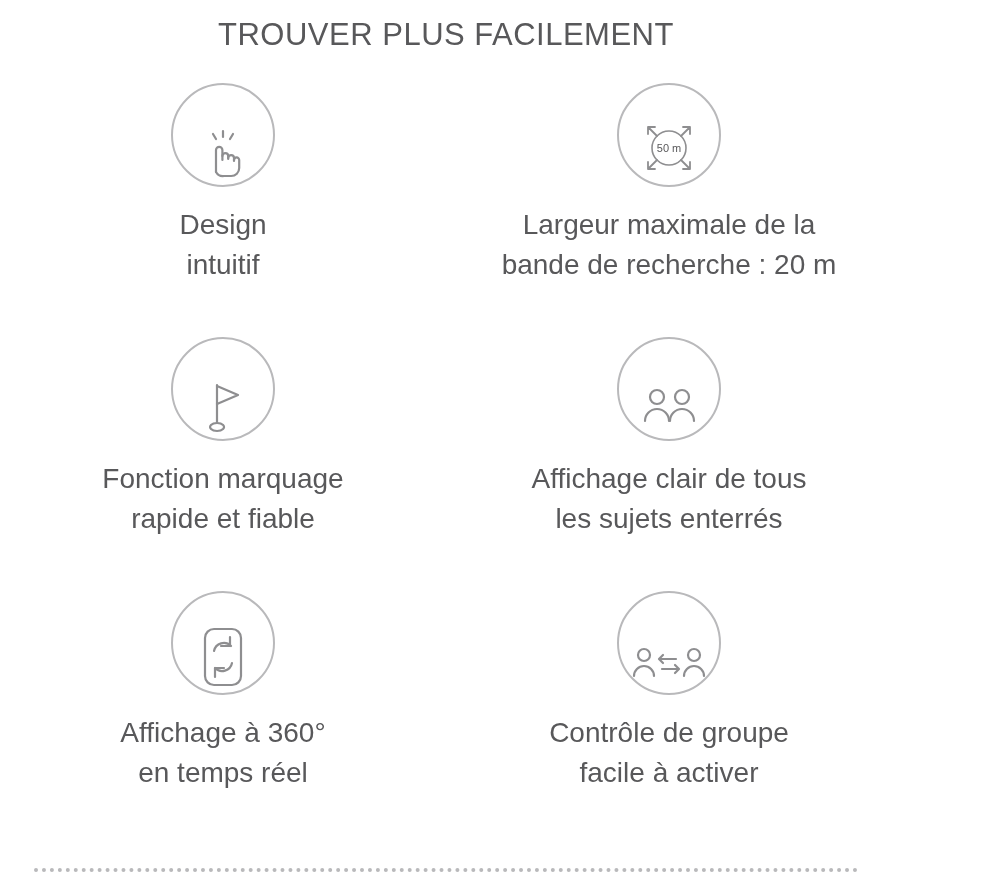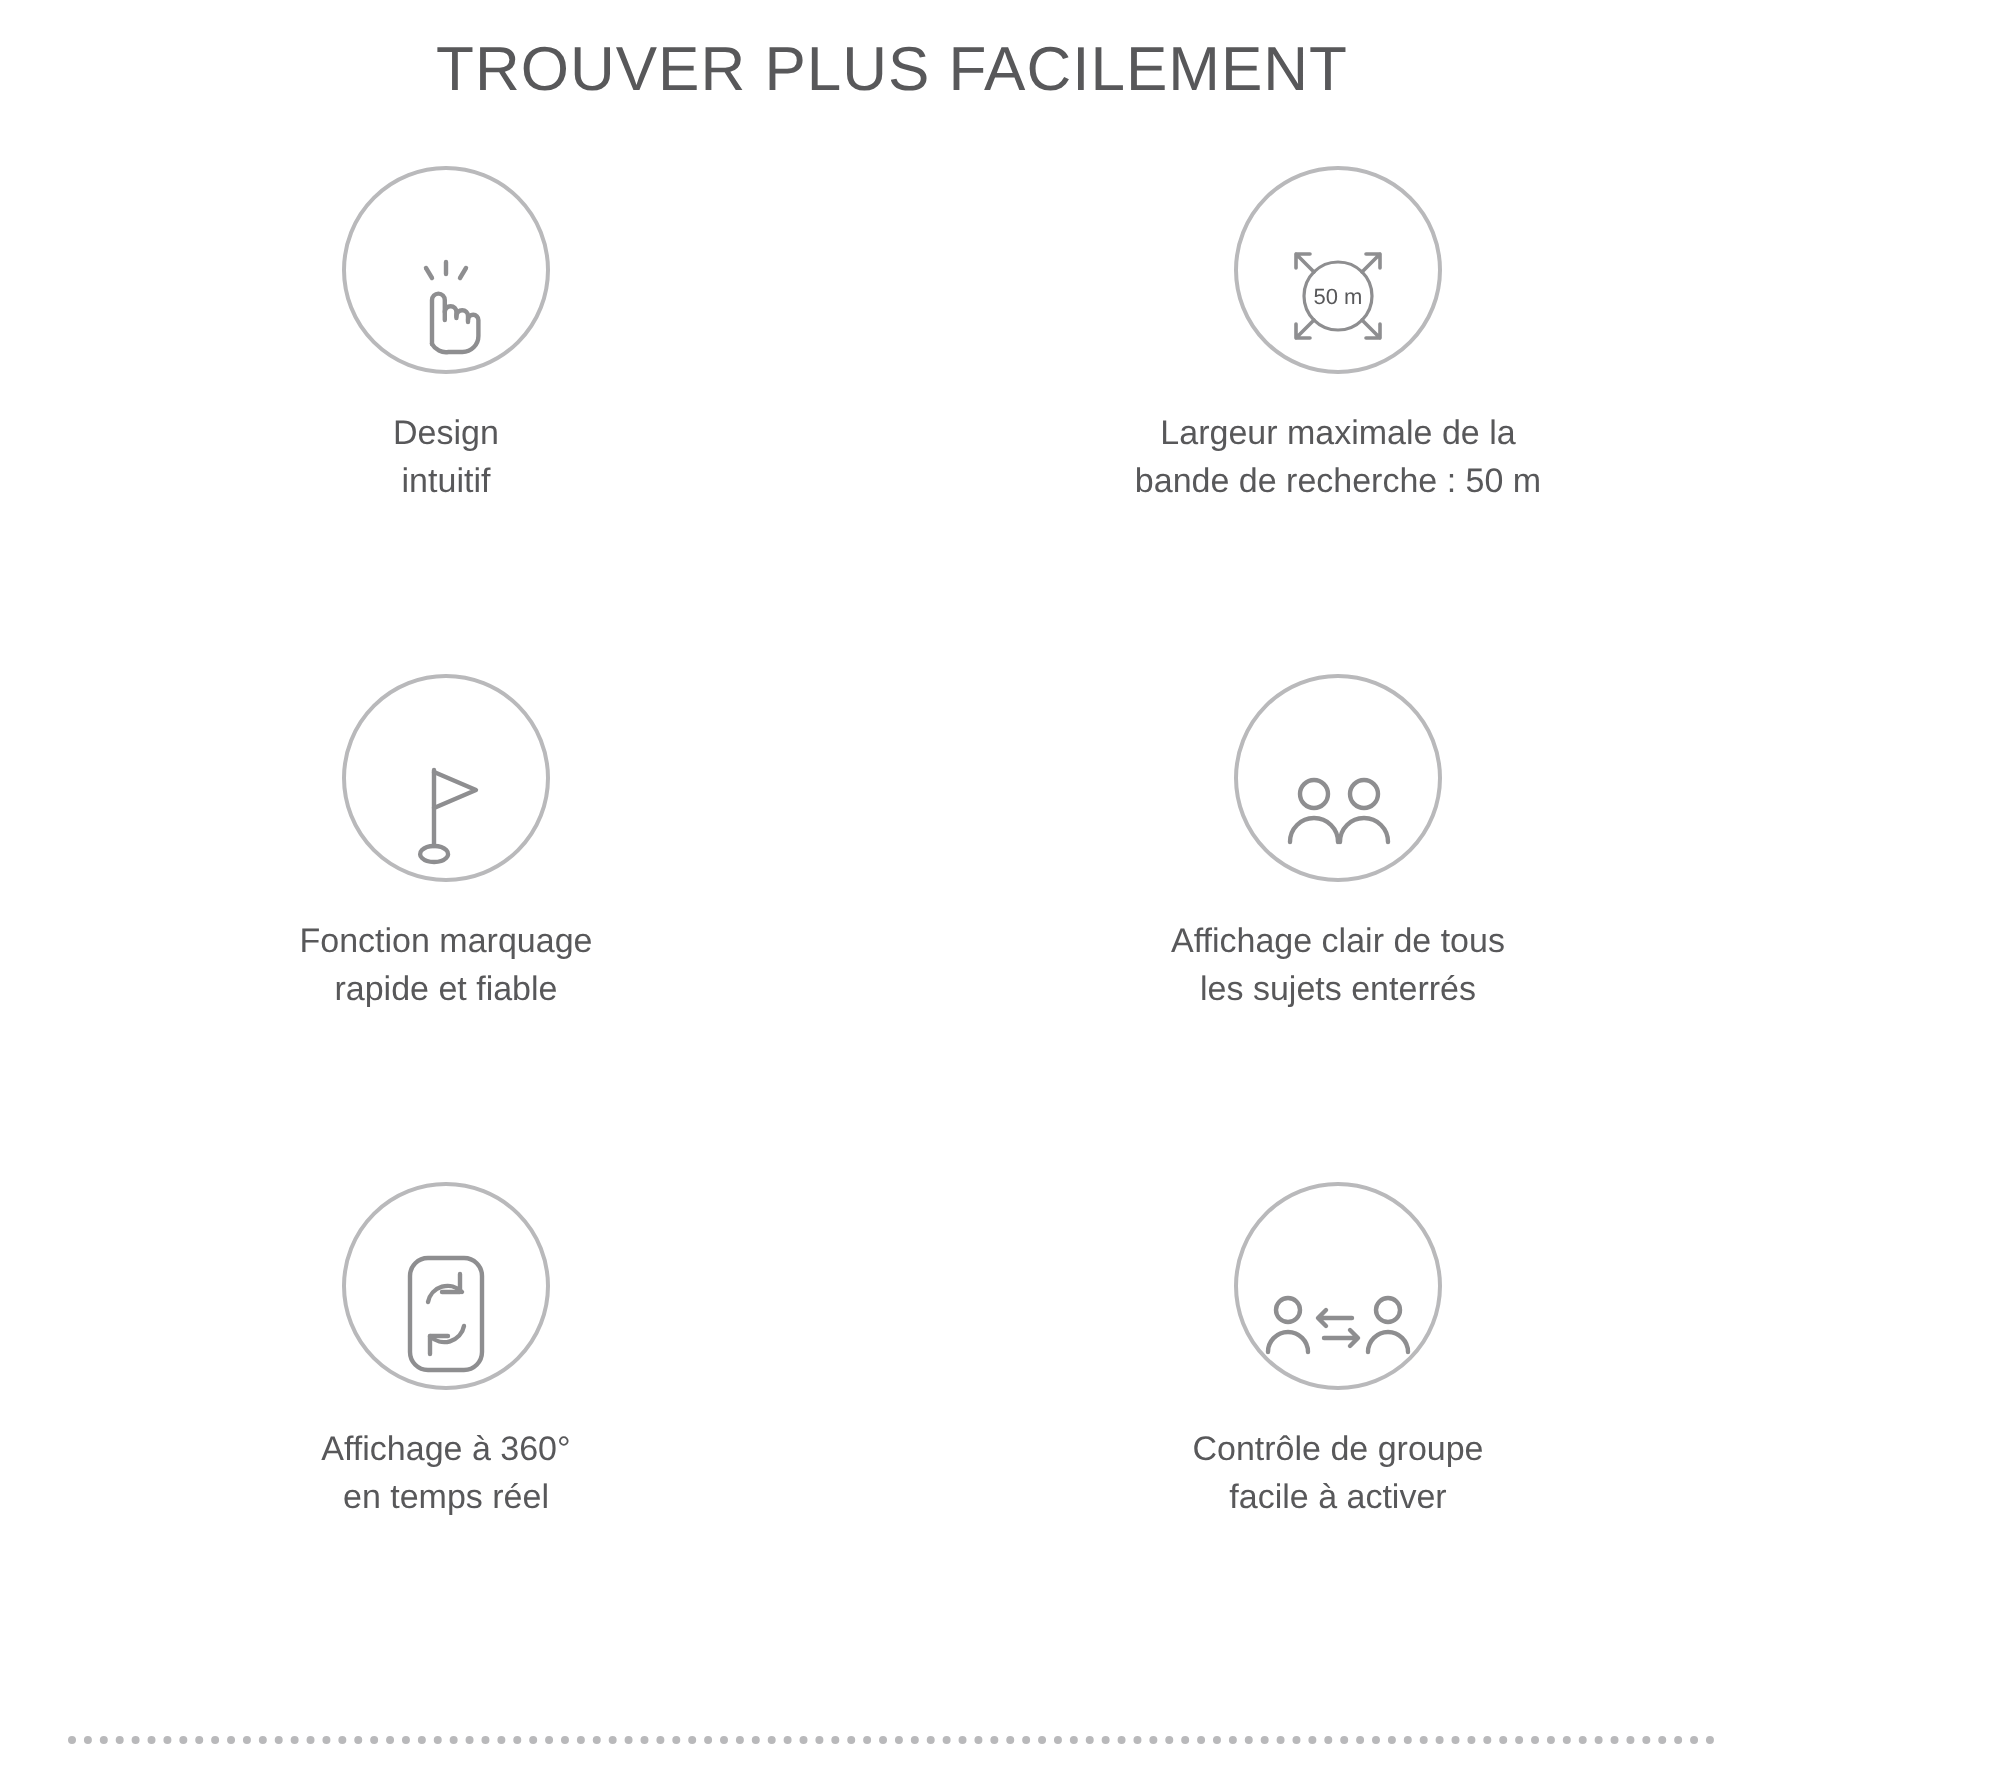--- a/index.html
+++ b/index.html
@@ -48,21 +48,21 @@
     border: 2px solid #b9b9bb;
     border-radius: 50%;
     display: flex;
     align-items: flex-end;
     justify-content: center;
     box-sizing: border-box;
   }
   .feature-label {
     margin-top: 18px;
     text-align: center;
-    font-size: 17px;
+    font-size: 28px;
     line-height: 1.42;
     color: #58585a;
     white-space: pre-line;
   }
   .divider {
     position: absolute;
     left: 34px;
     right: 34px;
     bottom: 22px;
     height: 4px;
@@ -100,21 +100,21 @@
         <svg width="74" height="74" viewBox="0 0 74 74" fill="none" stroke="#8e8e90" stroke-width="1.8" stroke-linecap="round" stroke-linejoin="round">
           <circle cx="37" cy="37" r="17" stroke="#8e8e90" stroke-width="1.6"></circle>
           <path d="M16 16 L25 25 M16 16 v7 M16 16 h7"></path>
           <path d="M58 16 L49 25 M58 16 v7 M58 16 h-7"></path>
           <path d="M16 58 L25 49 M16 58 v-7 M16 58 h7"></path>
           <path d="M58 58 L49 49 M58 58 v-7 M58 58 h-7"></path>
           <text x="37" y="41" text-anchor="middle" font-family="Liberation Sans, sans-serif" font-size="11" fill="#58585a" stroke="none">50 m</text>
         </svg>
       </div>
       <div class="feature-label">Largeur maximale de la
-bande de recherche : 50 m</div>
+bande de recherche : 20 m</div>
     </div>
 
     <div class="feature">
       <div class="icon-circle">
         <svg width="58" height="64" viewBox="0 0 58 64" fill="none" stroke="#8e8e90" stroke-width="2.2" stroke-linecap="round" stroke-linejoin="round">
           <path d="M23 10 v38"></path>
           <path d="M23 11 L44 20 L23 29"></path>
           <path d="M23 48 a7 4 0 1 0 0.1 0"></path>
         </svg>
       </div>

